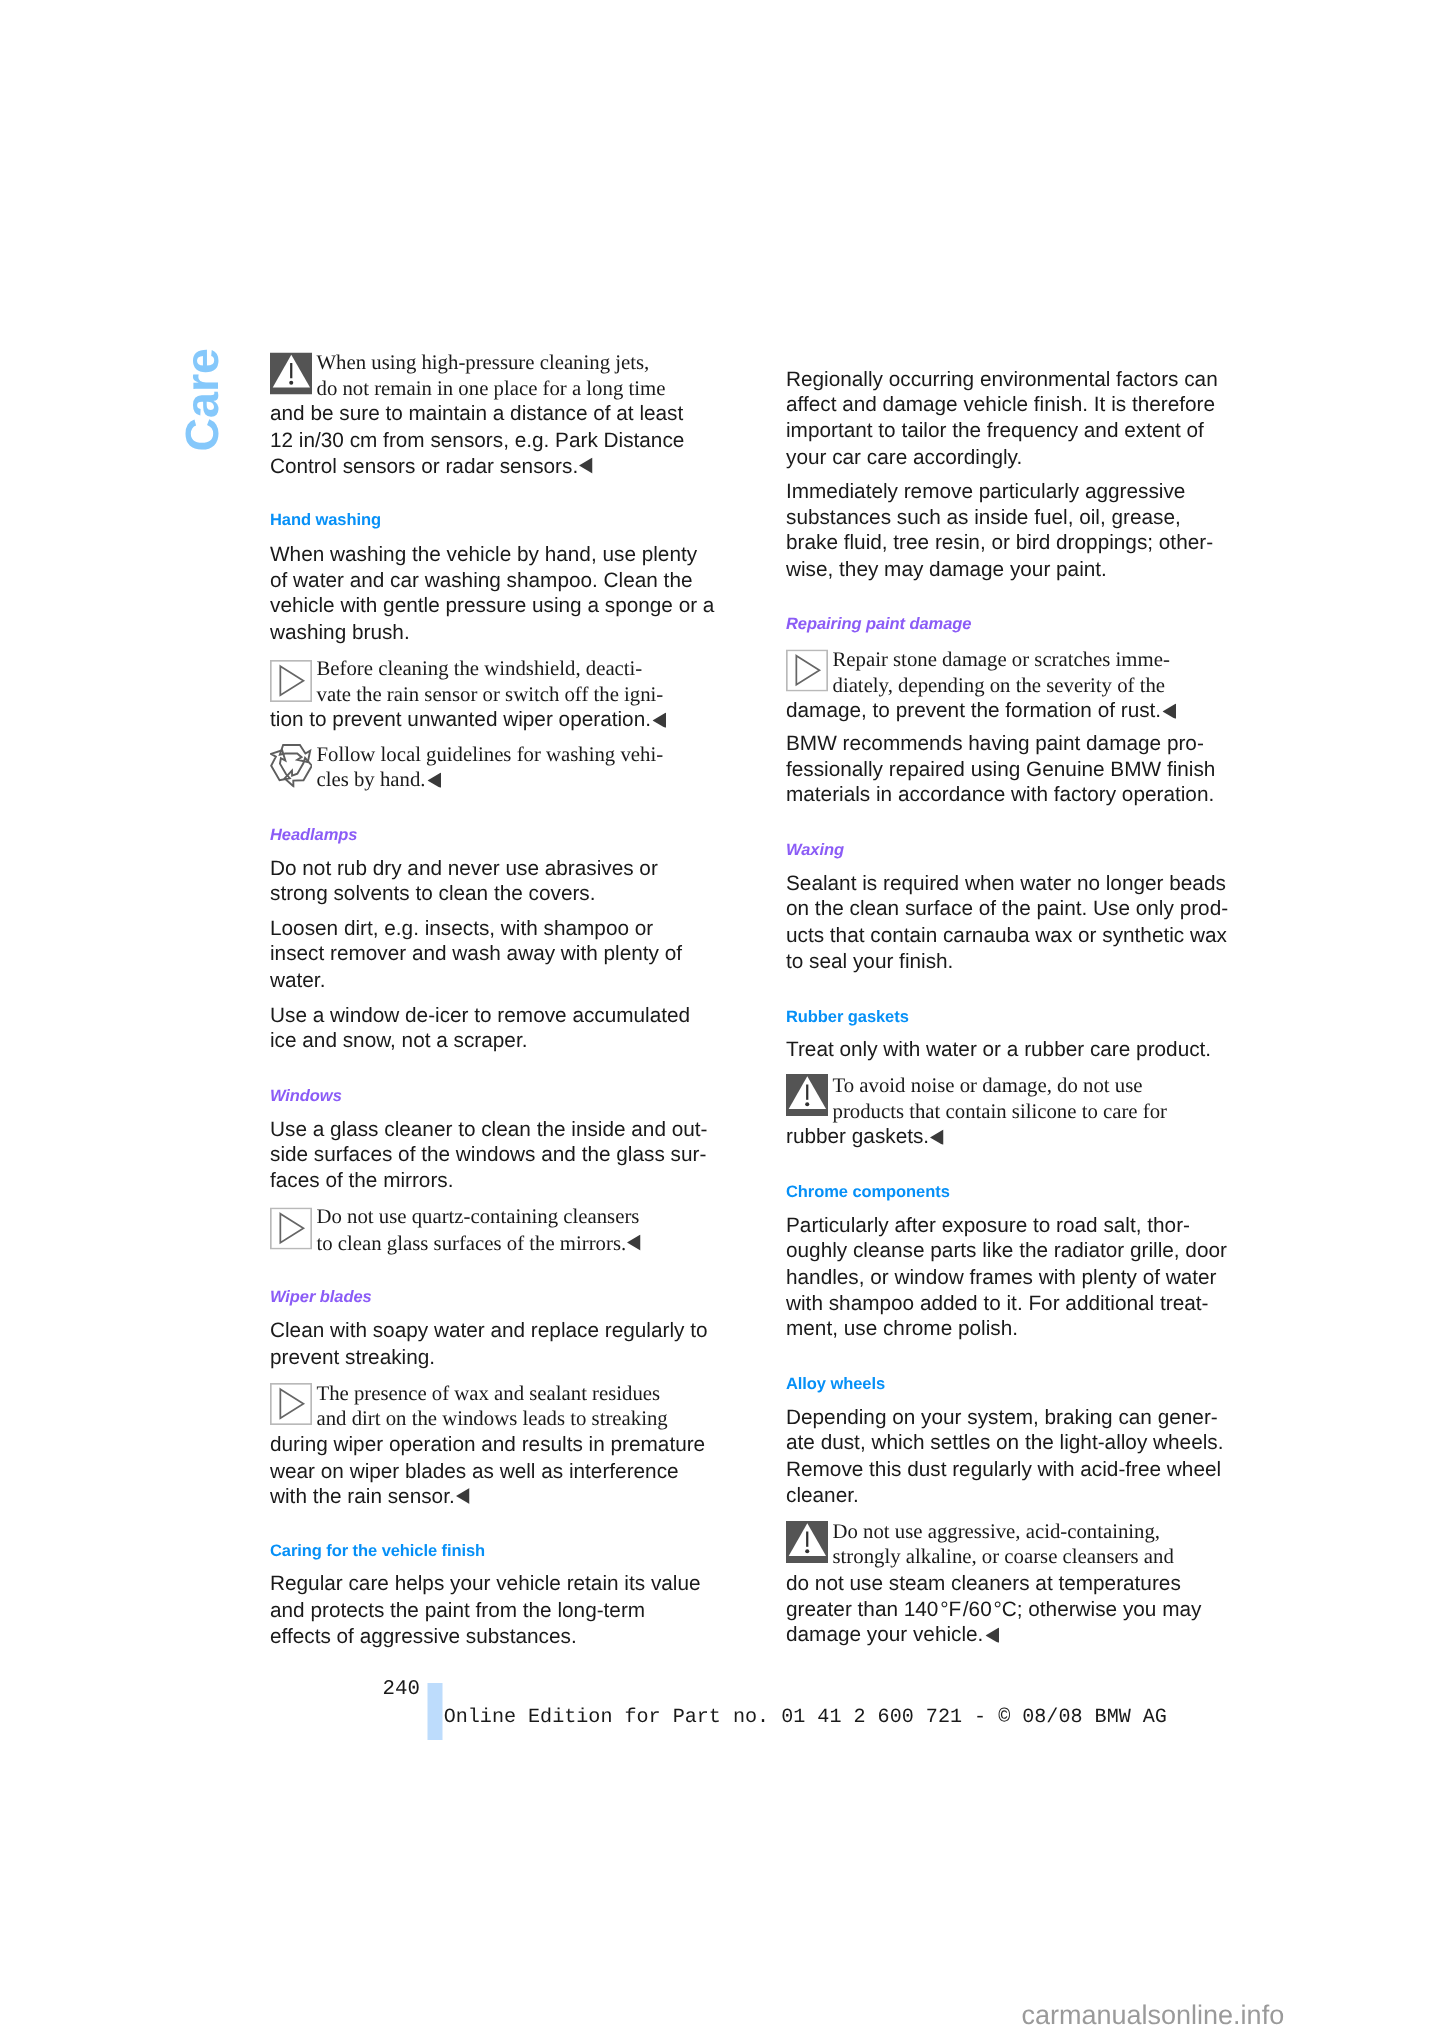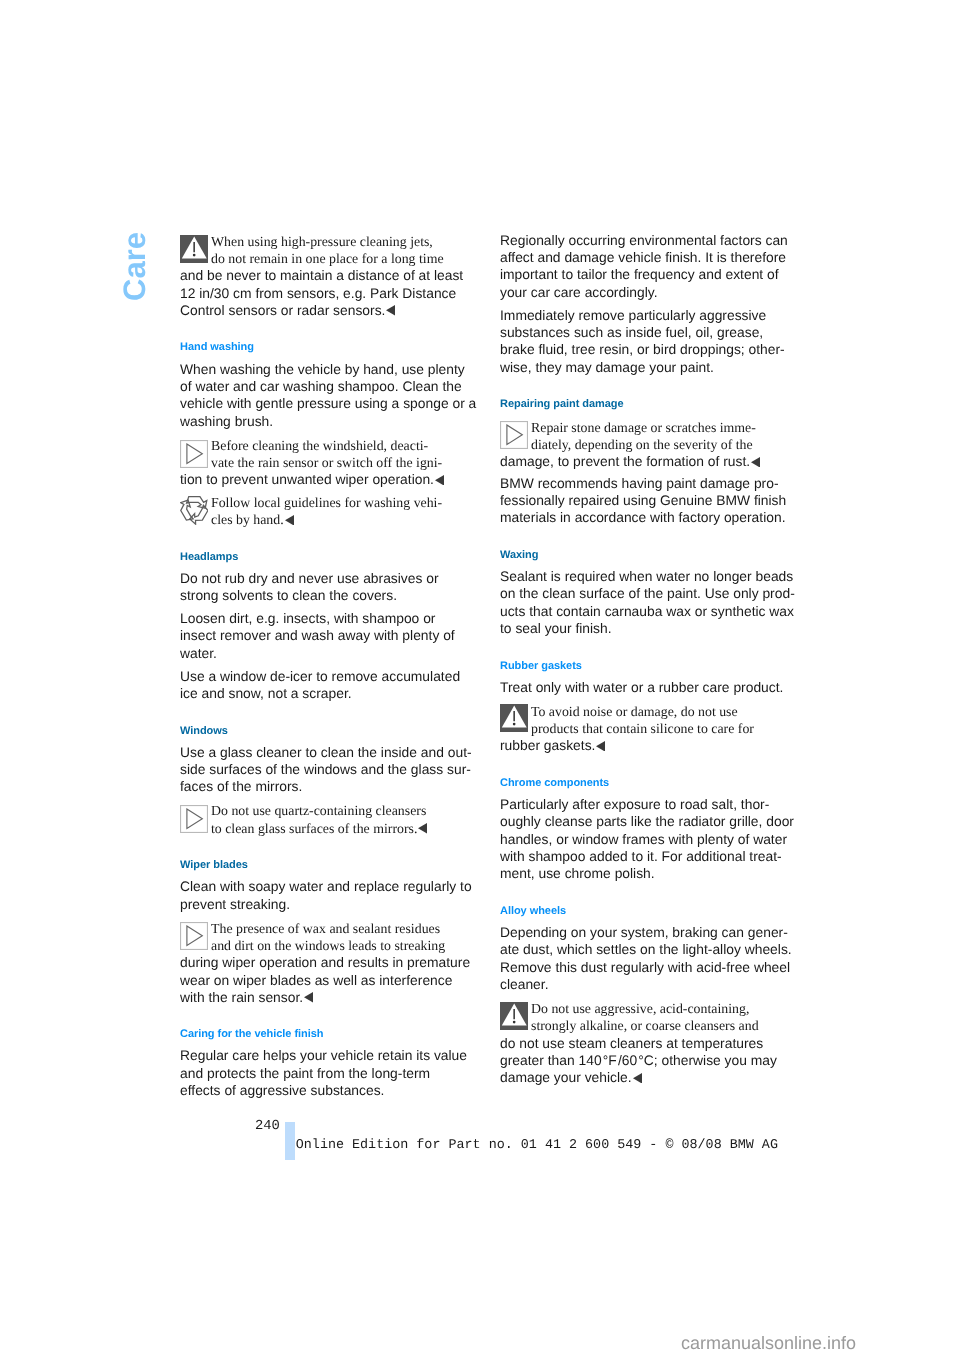--- a/index.html
+++ b/index.html
@@ -12,32 +12,32 @@
   .page{position:relative;width:960px;height:1358px;overflow:hidden;background:#fff;}
 
   
   .chapter-tab{position:absolute;left:118.5px;top:300.5px;
     font-size:31px;font-weight:bold;color:#85c8fb;
     white-space:nowrap;line-height:1.05;
     transform-origin:0 0;transform:rotate(-90deg);}
 
   .col{position:absolute;top:231.6px;width:291px;}
   .col-left{left:180px;}
-  .col-right{left:500px;}
+  .col-right{left:524px;margin-top:12px;}
 
   .block{margin:0;padding:0;}
   .para{margin:0 0 5.5px 0;}
   .ln{display:block;font-size:13.85px;line-height:17.38px;color:#1a1a1a;
       white-space:pre;letter-spacing:0;}
   .ln.j{text-align:left;}
 
   h2.heading{margin:20.2px 0 3.8px 0;padding:0;
     font-size:11px;font-weight:bold;line-height:17.25px;letter-spacing:-0.05px;}
   h2.heading.bright{color:#0690f7;}
-  h2.heading.light{color:#0369a1;}
+  h2.heading.light{color:#8b5cf6;font-style:italic;}
   .col > .block:first-child{margin-top:0;}
 
   .note{position:relative;margin:0 0 4.1px 0;padding-top:1.2px;min-height:30px;}
   .note-icon{position:absolute;left:0px;top:3px;width:28px;height:28px;line-height:0;}
   .note-icon.note-icon-box{top:4px;}
   .note-icon.recycle-icon{top:3.5px;left:-0.3px;}
   .note-icon svg{display:block;}
   .note .ln{padding-left:0;line-height:17.30px;}
   .note .ln.ind{padding-left:31px;font-family:Liberation Serif, serif;}
   .endmark{display:inline-block;width:9px;height:10.6px;margin-left:1.0px;
@@ -65,21 +65,21 @@
         <span class="note-icon warning-icon">
           <svg viewBox="0 0 28 28" width="28" height="28" aria-hidden="true">
             <rect x="0" y="0" width="28" height="28" fill="#545454"></rect>
             <path d="M14.2 1.5 L26.7 23.4 L1.8 23.4 Z" fill="#ffffff"></path>
             <path d="M13.4 7.0 h1.5 v10.2 h-1.5 z" fill="#303030"></path>
             <circle cx="14.15" cy="20.1" r="1.35" fill="#303030"></circle>
           </svg>
         </span>
         <span class="ln j ind"><span>When using high-pressure cleaning jets,</span></span>
         <span class="ln j ind"><span>do not remain in one place for a long time</span></span>
-        <span class="ln j"><span>and be never to maintain a distance of at least</span></span>
+        <span class="ln j"><span>and be sure to maintain a distance of at least</span></span>
         <span class="ln j"><span>12 in/30 cm from sensors, e.g. Park Distance</span></span>
         <span class="ln"><span>Control sensors or radar sensors.</span><span class="endmark"><svg viewBox="0 0 9 10.6" width="9" height="10.6">
               <path d="M9 0 L9 10.6 L0 5.3 Z" fill="#3a3a3a"></path>
             </svg></span></span>
       </div>
       <h2 class="block heading bright">Hand washing</h2>
       <p class="block para">
         <span class="ln j">When washing the vehicle by hand, use plenty</span>
         <span class="ln j">of water and car washing shampoo. Clean the</span>
         <span class="ln j">vehicle with gentle pressure using a sponge or a</span>
@@ -259,16 +259,16 @@
         <span class="ln j"><span>do not use steam cleaners at temperatures</span></span>
         <span class="ln j"><span>greater than 140 °F /60 °C; otherwise you may</span></span>
         <span class="ln"><span>damage your vehicle.</span><span class="endmark"><svg viewBox="0 0 9 10.6" width="9" height="10.6">
               <path d="M9 0 L9 10.6 L0 5.3 Z" fill="#3a3a3a"></path>
             </svg></span></span>
       </div>
   </div>
   <div class="footer">
     <span class="page-number">240</span>
     <span class="footer-bar"></span>
-    <span class="footer-text">Online Edition for Part no. 01 41 2 600 549 - © 08/08 BMW AG</span>
+    <span class="footer-text">Online Edition for Part no. 01 41 2 600 721 - © 08/08 BMW AG</span>
   </div>
   <div class="watermark">carmanualsonline.info</div>
 </div>
 
 </body></html>

